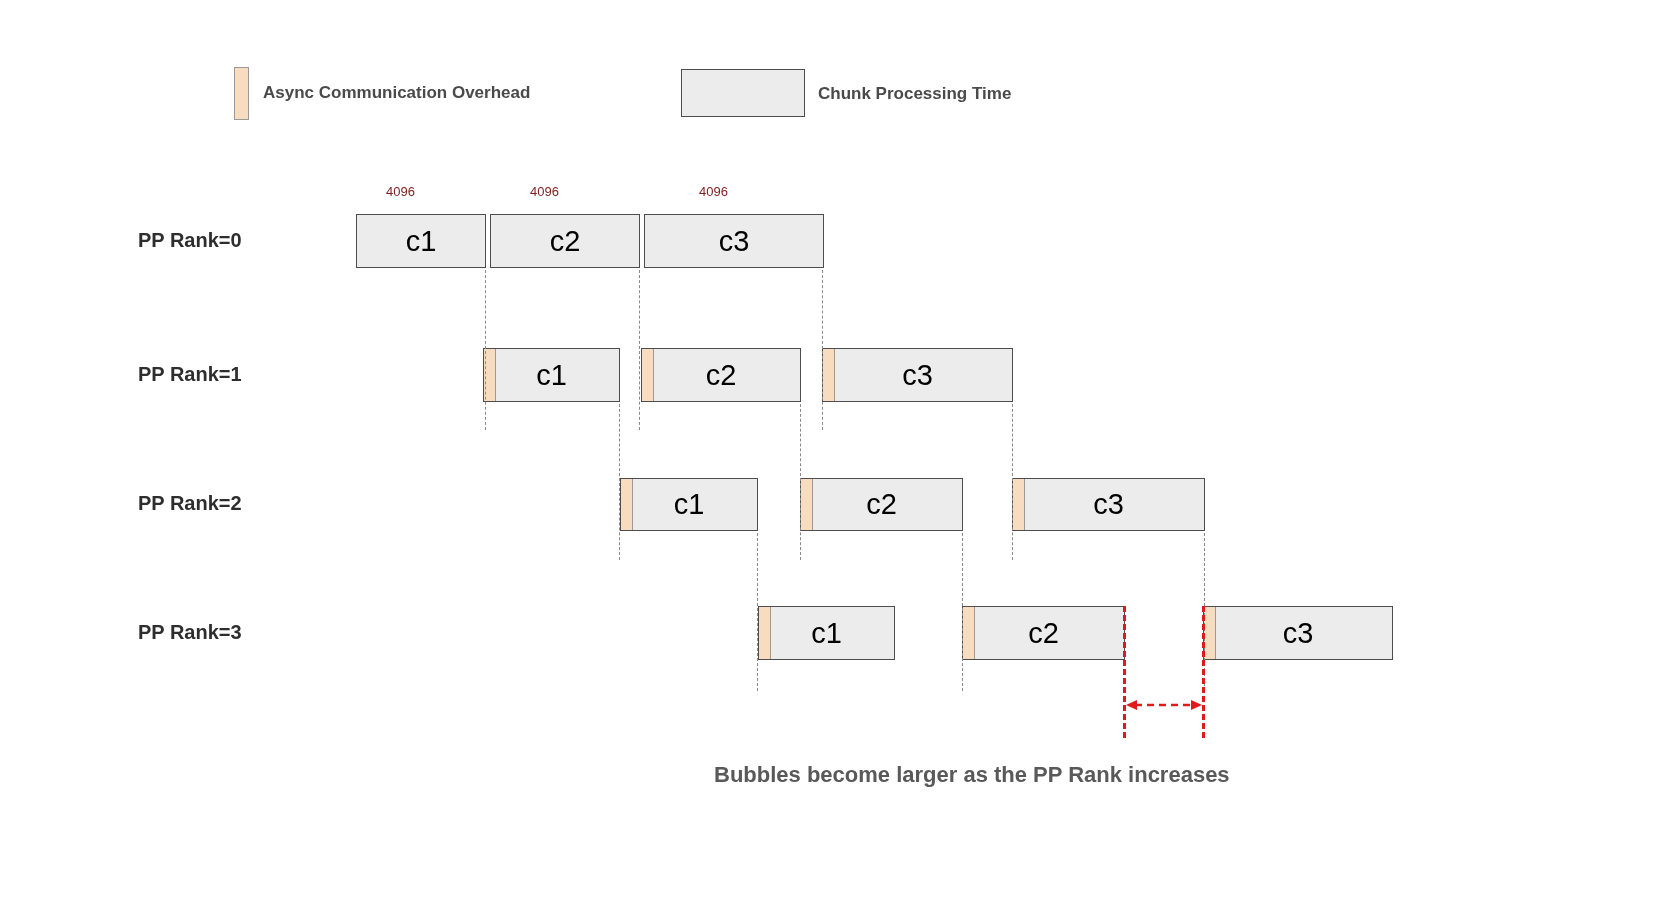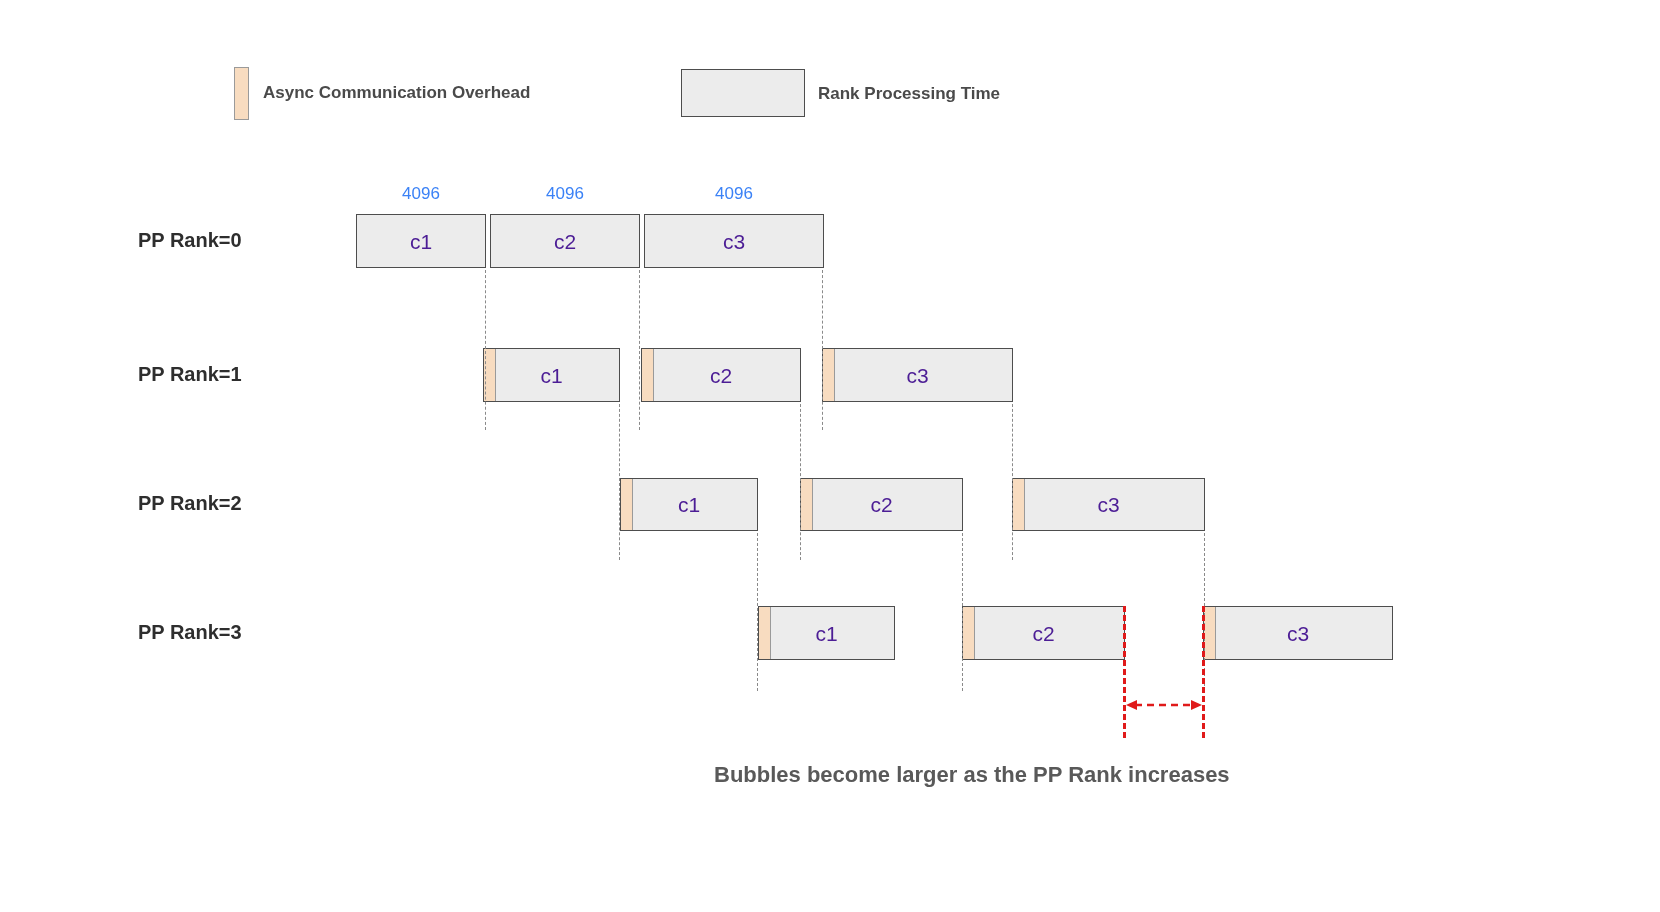--- a/index.html
+++ b/index.html
@@ -46,30 +46,29 @@
     justify-content: center;
   }
   .chunk .async-bar {
     position: absolute;
     left: 0; top: 0; bottom: 0;
     width: 12px;
     background: var(--async-fill, #f8dcc0);
     border-right: 1px solid #9a9a9a;
   }
   .chunk-label {
-    font-size: 21px;
-    color: #4c1d95;
+    font-size: 29px;
+    color: #000000;
     line-height: 1;
   }
   .size-label {
     position: absolute;
-    font-size: 17px;
-    color: #3b82f6;
+    font-size: 13px;
+    color: #7f1d1d;
     width: 70px;
-    text-align: center;
     white-space: nowrap;
   }
   
   .vline {
     position: absolute;
     width: 0;
     border-left: 1.5px dashed #8a8a8a;
   }
   .redline {
     position: absolute;
@@ -93,21 +92,21 @@
 </style>
 </head>
 <body>
 
 <div class="canvas">
 
   <div class="swatch-async" style="left:234px; top:67px; width:15px; height:53px;"></div>
   <div class="legend-label" style="left:263px; top:83px;">Async Communication Overhead</div>
 
   <div class="swatch-chunk" style="left:681px; top:69px; width:124px; height:48px;"></div>
-  <div class="legend-label" style="left:818px; top:84px;">Rank Processing Time</div>
+  <div class="legend-label" style="left:818px; top:84px;">Chunk Processing Time</div>
 
   <div class="size-label" style="left:386px; top:184px;">4096</div>
   <div class="size-label" style="left:530px; top:184px;">4096</div>
   <div class="size-label" style="left:699px; top:184px;">4096</div>
 
   <div class="row-label" style="left:138px; top:229px;">PP Rank=0</div>
   <div class="row-label" style="left:138px; top:363px;">PP Rank=1</div>
   <div class="row-label" style="left:138px; top:492px;">PP Rank=2</div>
   <div class="row-label" style="left:138px; top:621px;">PP Rank=3</div>
 

